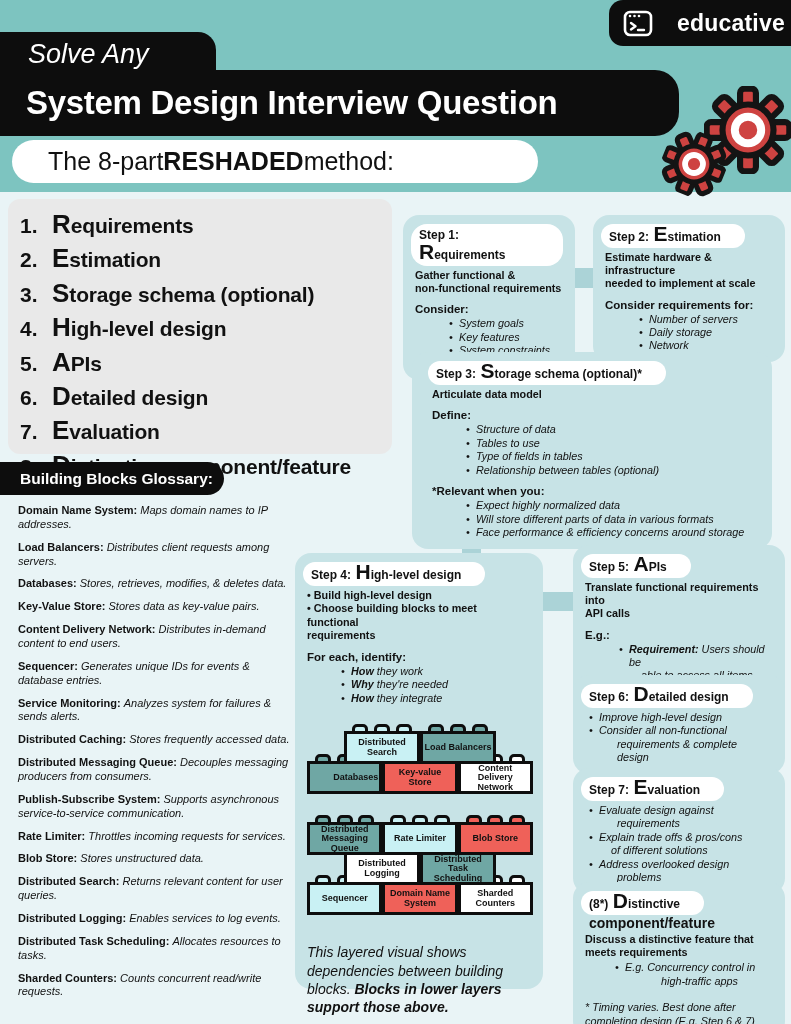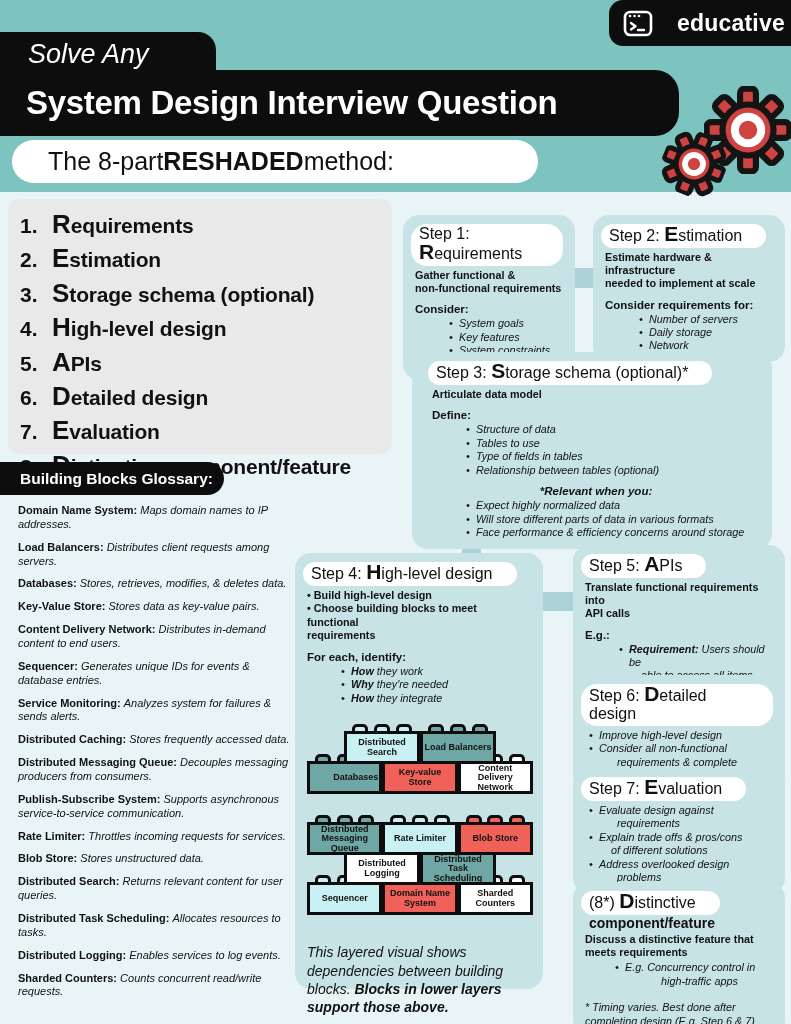--- a/index.html
+++ b/index.html
@@ -46,21 +46,21 @@
   .g-term{font-weight:bold;}
   .g-def{font-style:italic;}
 
   
   .conn{position:absolute; background:var(--connector); z-index:1;}
 
   
   .step-box{position:absolute; background:var(--step-box); border-radius:16px; padding:9px 12px; z-index:2;}
   .step-title{margin-bottom:3px;}
   .title-pill{background:#fff; border-radius:16px; padding:1px 24px 3px 8px; margin-left:-4px; display:inline-block;}
-  .t-label,.t-rest{font-weight:normal; font-size:16px;}
+  .t-label,.t-rest{font-weight:bold; font-size:12px;}
   .cap{font-weight:bold; font-size:21px; line-height:0.9;}
   .title-line2{font-weight:bold; font-size:14px; margin:0 0 2px 4px;}
   .step-body{font-weight:bold; font-size:10.8px; line-height:1.22; white-space:pre-wrap;}
   .step-sublabel{font-weight:bold; font-size:11.5px; margin-top:8px;}
   ul.bullets{list-style:none; margin-top:2px;}
   ul.ind{padding-left:44px;}
   ul.ind li{position:relative; font-style:italic; font-size:10.8px; line-height:1.25; white-space:pre-wrap;}
   ul.ind li::before{content:"•"; position:absolute; left:-10px;}
   ul.ind li b{font-style:italic;}
   ul.flat{padding-left:0; margin-top:1px;}
@@ -164,22 +164,22 @@
       <div class="g-item"><span class="g-term">Key-Value Store: </span><span class="g-def">Stores data as key-value pairs.</span></div>
       <div class="g-item"><span class="g-term">Content Delivery Network: </span><span class="g-def">Distributes in-demand content to end users.</span></div>
       <div class="g-item"><span class="g-term">Sequencer: </span><span class="g-def">Generates unique IDs for events &amp; database entries.</span></div>
       <div class="g-item"><span class="g-term">Service Monitoring: </span><span class="g-def">Analyzes system for failures &amp; sends alerts.</span></div>
       <div class="g-item"><span class="g-term">Distributed Caching: </span><span class="g-def">Stores frequently accessed data.</span></div>
       <div class="g-item"><span class="g-term">Distributed Messaging Queue: </span><span class="g-def">Decouples messaging producers from consumers.</span></div>
       <div class="g-item"><span class="g-term">Publish-Subscribe System: </span><span class="g-def">Supports asynchronous service-to-service communication.</span></div>
       <div class="g-item"><span class="g-term">Rate Limiter: </span><span class="g-def">Throttles incoming requests for services.</span></div>
       <div class="g-item"><span class="g-term">Blob Store: </span><span class="g-def">Stores unstructured data.</span></div>
       <div class="g-item"><span class="g-term">Distributed Search: </span><span class="g-def">Returns relevant content for user queries.</span></div>
+      <div class="g-item"><span class="g-term">Distributed Logging: </span><span class="g-def">Enables services to log events.</span></div>
       <div class="g-item"><span class="g-term">Distributed Task Scheduling: </span><span class="g-def">Allocates resources to tasks.</span></div>
-      <div class="g-item"><span class="g-term">Distributed Logging: </span><span class="g-def">Enables services to log events.</span></div>
       <div class="g-item"><span class="g-term">Sharded Counters: </span><span class="g-def">Counts concurrent read/write requests.</span></div>
     </div>
 
   <div class="conn" style="left:555px; top:268px; width:45px; height:20px;"></div>
   <div class="conn" style="left:668px; top:318px; width:19px; height:46px;"></div>
   <div class="conn" style="left:462px; top:505px; width:19px; height:62px;"></div>
   <div class="conn" style="left:530px; top:592px; width:50px; height:19px;"></div>
   <div class="conn" style="left:653px; top:640px; width:19px; height:46px;"></div>
   <div class="conn" style="left:653px; top:732px; width:19px; height:46px;"></div>
   <div class="conn" style="left:653px; top:852px; width:19px; height:40px;"></div>
@@ -218,21 +218,21 @@
       <span class="title-pill"><span class="t-label">Step 3:</span> <span class="cap">S</span><span class="t-rest">torage schema (optional)*</span></span>
     </div>
     <div class="step-body">Articulate data model</div>
     <div class="step-sublabel">Define:</div>
     <ul class="bullets ind">
         <li>Structure of data</li>
         <li>Tables to use</li>
         <li>Type of fields in tables</li>
         <li>Relationship between tables (optional)</li>
       </ul>
-    <div class="step-sublabel" style="font-style:italic;text-align:center;">*Relevant when you:</div>
+    <div class="step-sublabel" style="">*Relevant when you:</div>
     <ul class="bullets ind">
         <li>Expect highly normalized data</li>
         <li>Will store different parts of data in various formats</li>
         <li>Face performance &amp; efficiency concerns around storage</li>
       </ul>
   </div>
 
   <div class="step-box" style="left:295px; top:553px; width:248px; height:436px;">
     <div class="step-title">
       <span class="title-pill"><span class="t-label">Step 4:</span> <span class="cap">H</span><span class="t-rest">igh-level design</span></span>

